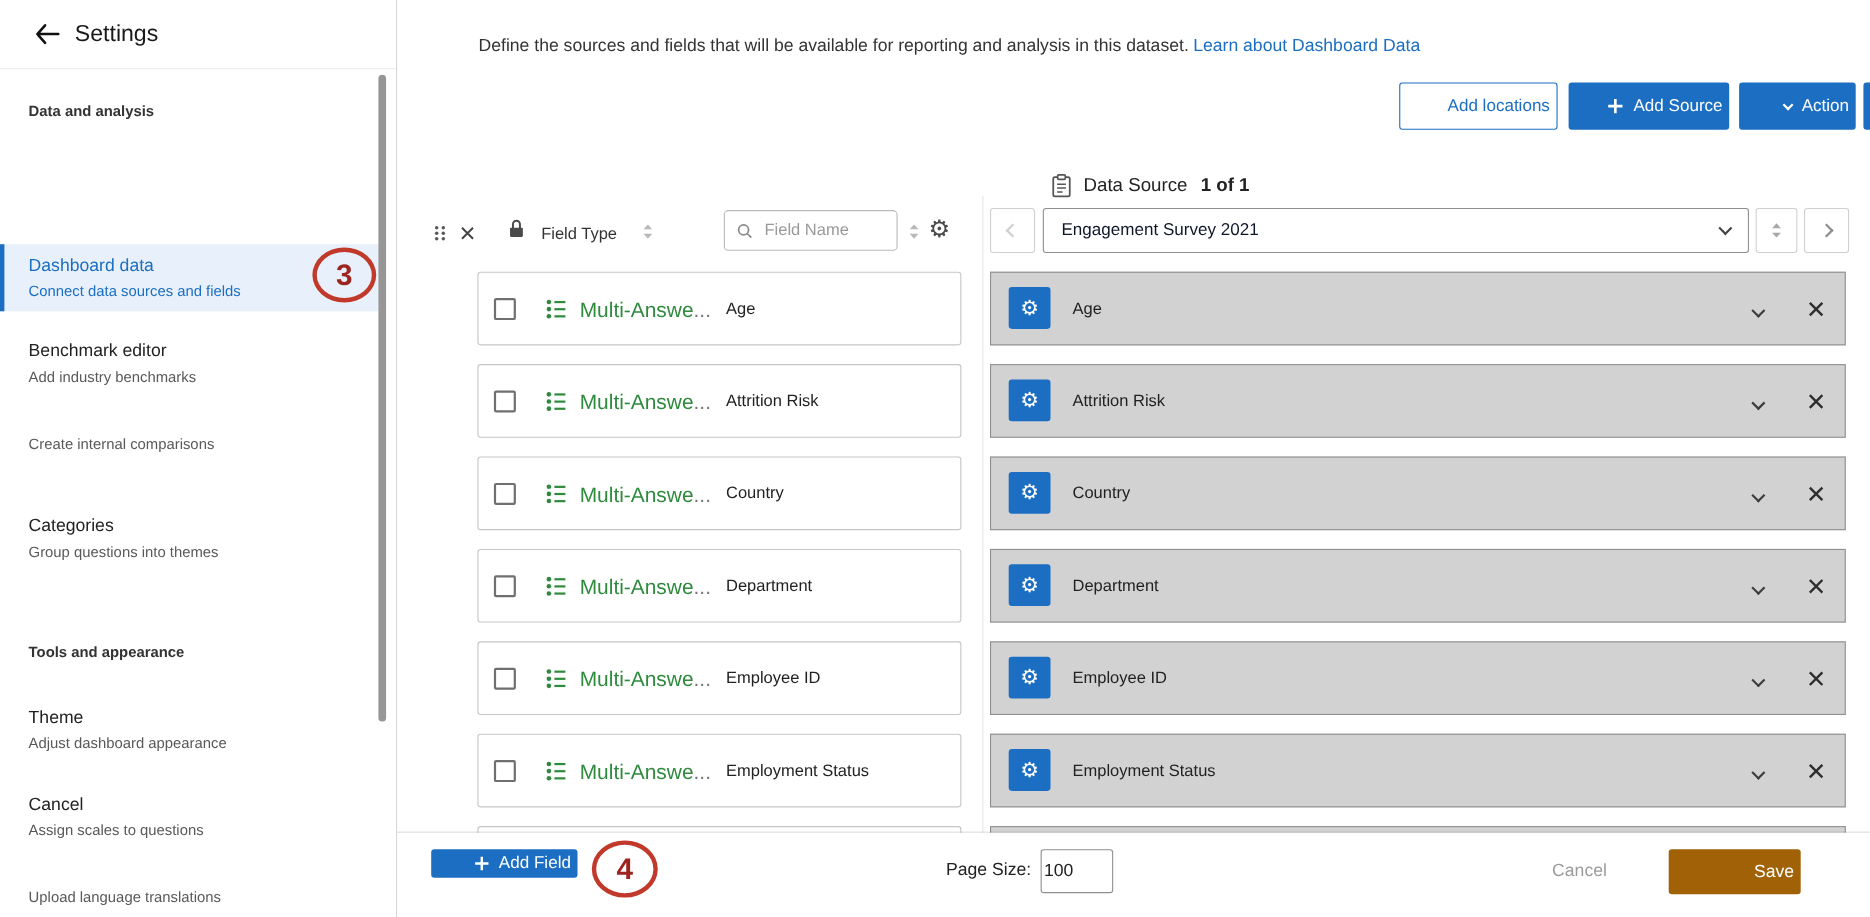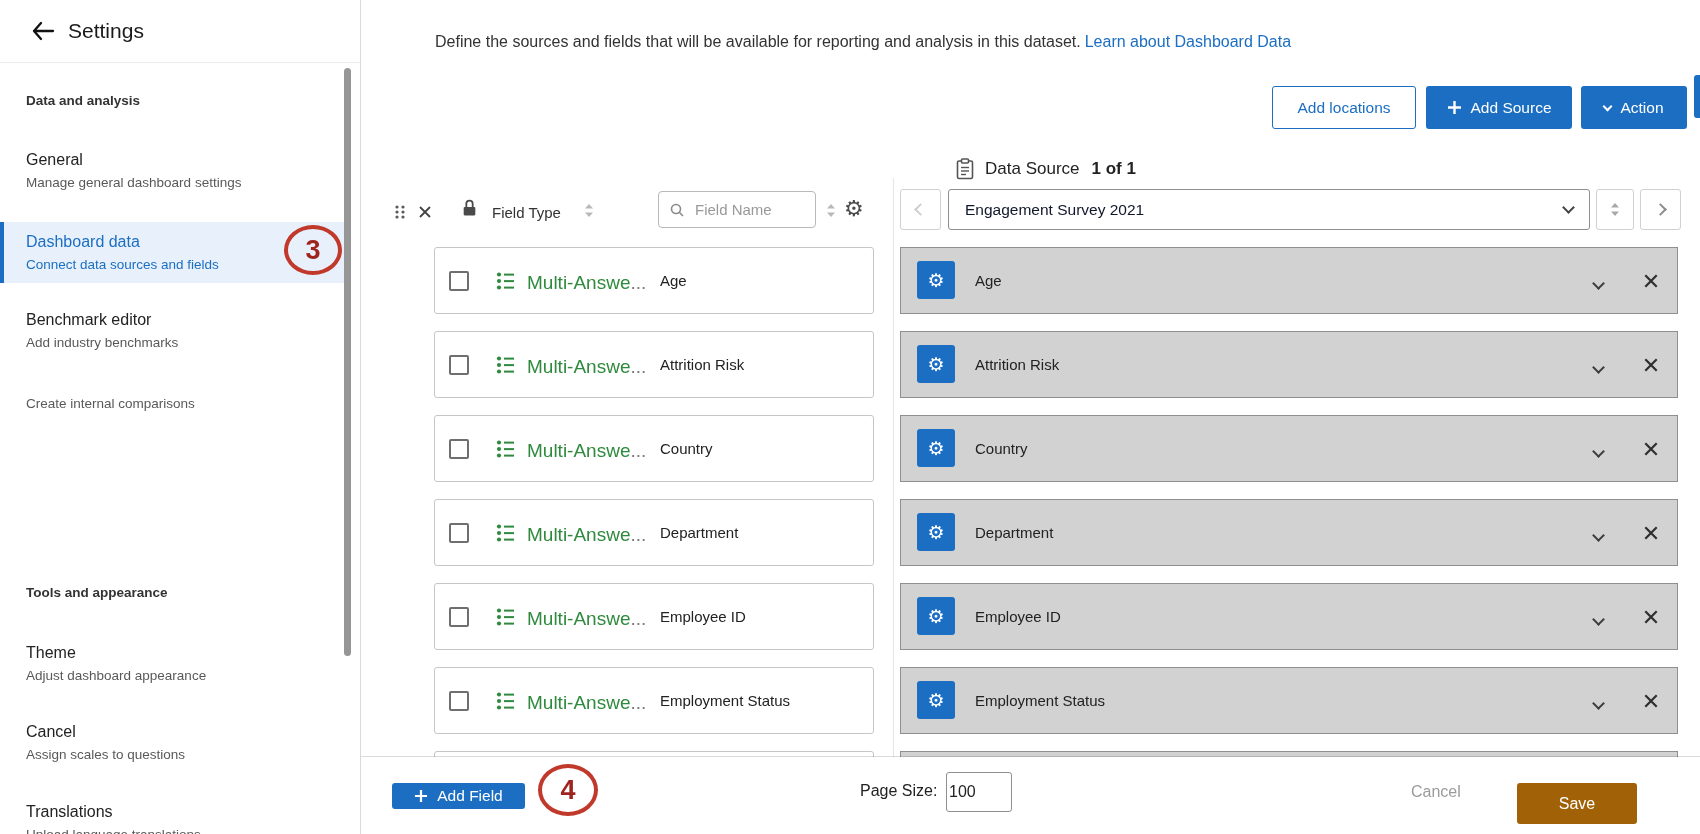--- a/index.html
+++ b/index.html
@@ -21,21 +21,21 @@
   .nav-item.selected .nav-sub{color:var(--accent-blue,#1b6ec2);}
   .sb-scrollthumb{position:absolute;left:344px;top:68px;width:7px;height:588px;background:#969696;border-radius:4px;}
 
   
   .anno{position:absolute;border:4px solid var(--annotation-red,#c0392b);border-radius:50%;
     display:flex;align-items:center;justify-content:center;font-size:27px;font-weight:bold;color:#9e2420;z-index:30;}
 
   
   .intro{position:absolute;left:435px;top:33px;font-size:16px;color:#333;}
   .intro a{color:var(--accent-blue,#1b6ec2);text-decoration:none;margin-left:4px;cursor:pointer;}
-  .btn{display:flex;align-items:center;justify-content:center;gap:9px;border-radius:3px;font-size:15.5px;cursor:pointer;border:none;margin-top:11px;}
+  .btn{display:flex;align-items:center;justify-content:flex-end;gap:9px;border-radius:3px;font-size:15.5px;cursor:pointer;border:none;}
   .btn-outline{background:#fff;border:1px solid var(--accent-blue,#1b6ec2);color:var(--accent-blue,#1b6ec2);}
   .btn-solid{background:var(--accent-blue,#1b6ec2);color:#fff;}
   .btn-addloc{position:absolute;left:1272px;top:75px;width:144px;height:43px;}
   .btn-addsrc{position:absolute;left:1426px;top:75px;width:146px;height:43px;}
   .btn-action{position:absolute;left:1581px;top:75px;width:106px;height:43px;}
   .btn-sliver{position:absolute;left:1694px;top:75px;width:6px;height:43px;background:var(--accent-blue,#1b6ec2);border-radius:3px 0 0 3px;cursor:pointer;}
 
   
   .ds-header{position:absolute;left:955px;top:158px;display:flex;align-items:center;gap:10px;font-size:17px;color:#222;}
   .ds-count{font-weight:bold;margin-left:2px;}
@@ -90,54 +90,53 @@
     <button class="back-btn">
       <svg width="24" height="20" viewBox="0 0 24 20">
           <path d="M10 2 L3 10 L10 18 M3 10 H22" stroke="#111" stroke-width="2.3" fill="none" stroke-linecap="round" stroke-linejoin="round"></path>
         </svg>
     </button>
     <span class="sb-title">Settings</span>
   </div>
 
   <div class="sb-section" style="top:93px">Data and analysis</div>
 
-  <div class="nav-item" style="top:140px">
-    <div class="nav-title">General</div>
-    <div class="nav-sub">Manage general dashboard settings</div>
-  </div>
 
   <div class="nav-item selected" style="top:222px">
     <div class="nav-title">Dashboard data</div>
     <div class="nav-sub">Connect data sources and fields</div>
   </div>
 
   <div class="nav-item" style="top:300px">
     <div class="nav-title">Benchmark editor</div>
     <div class="nav-sub">Add industry benchmarks</div>
   </div>
 
   <div class="nav-item" style="top:380px">
     <div class="nav-sub">Create internal comparisons</div>
   </div>
 
+  <div class="nav-item" style="top:459px">
+    <div class="nav-title">Categories</div>
+    <div class="nav-sub">Group questions into themes</div>
+  </div>
 
   <div class="sb-section" style="top:585px">Tools and appearance</div>
 
   <div class="nav-item" style="top:633px">
     <div class="nav-title">Theme</div>
     <div class="nav-sub">Adjust dashboard appearance</div>
   </div>
 
   <div class="nav-item" style="top:712px">
     <div class="nav-title">Cancel</div>
     <div class="nav-sub">Assign scales to questions</div>
   </div>
 
   <div class="nav-item" style="top:792px">
-    <div class="nav-title">Translations</div>
     <div class="nav-sub">Upload language translations</div>
   </div>
 
   <div class="sb-scrollthumb"></div>
 </aside>
 
 <div class="anno" style="left:284px;top:225px;width:58px;height:50px;">
   <span>3</span>
 </div>
 

